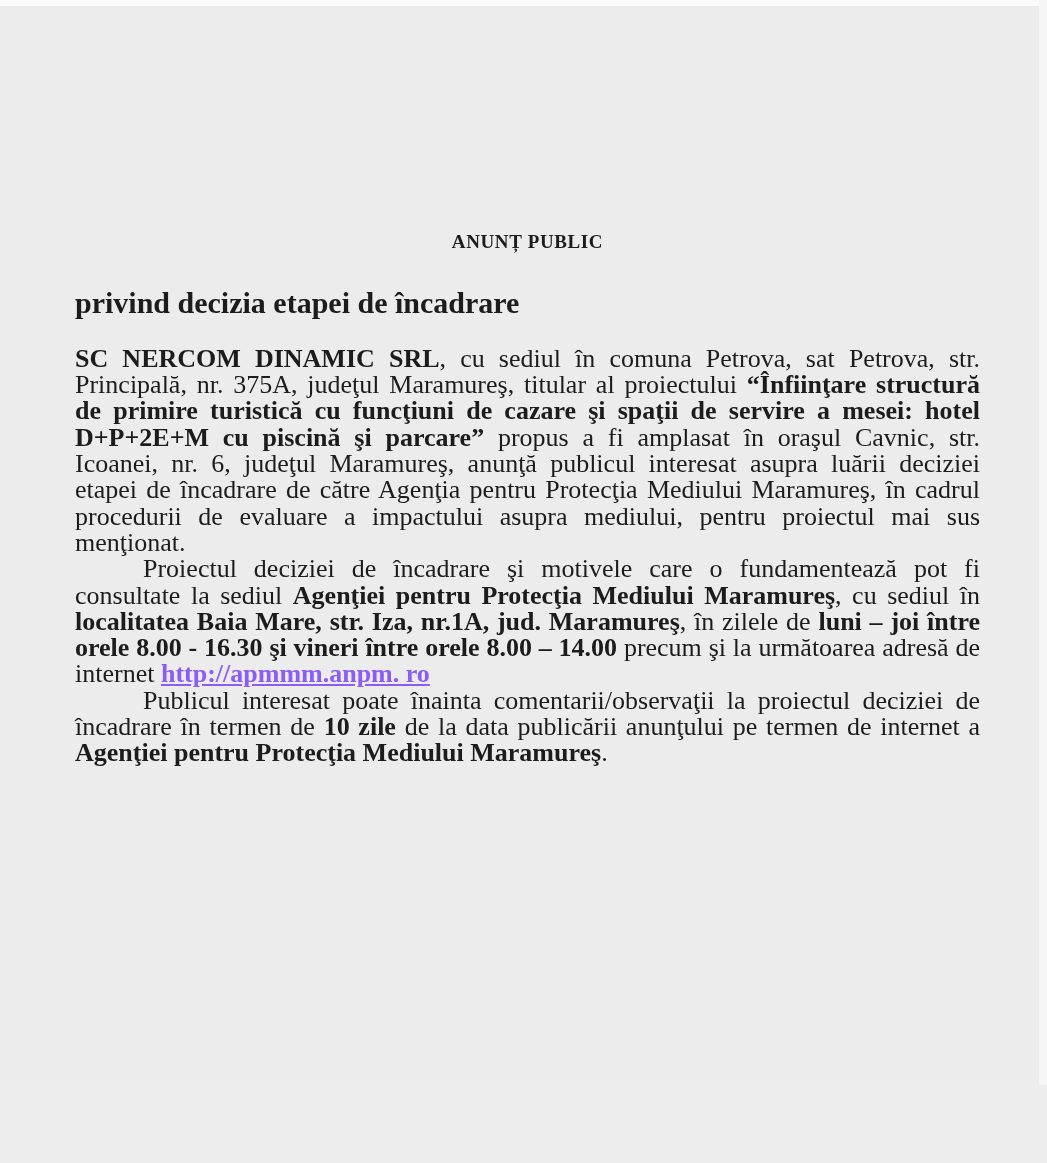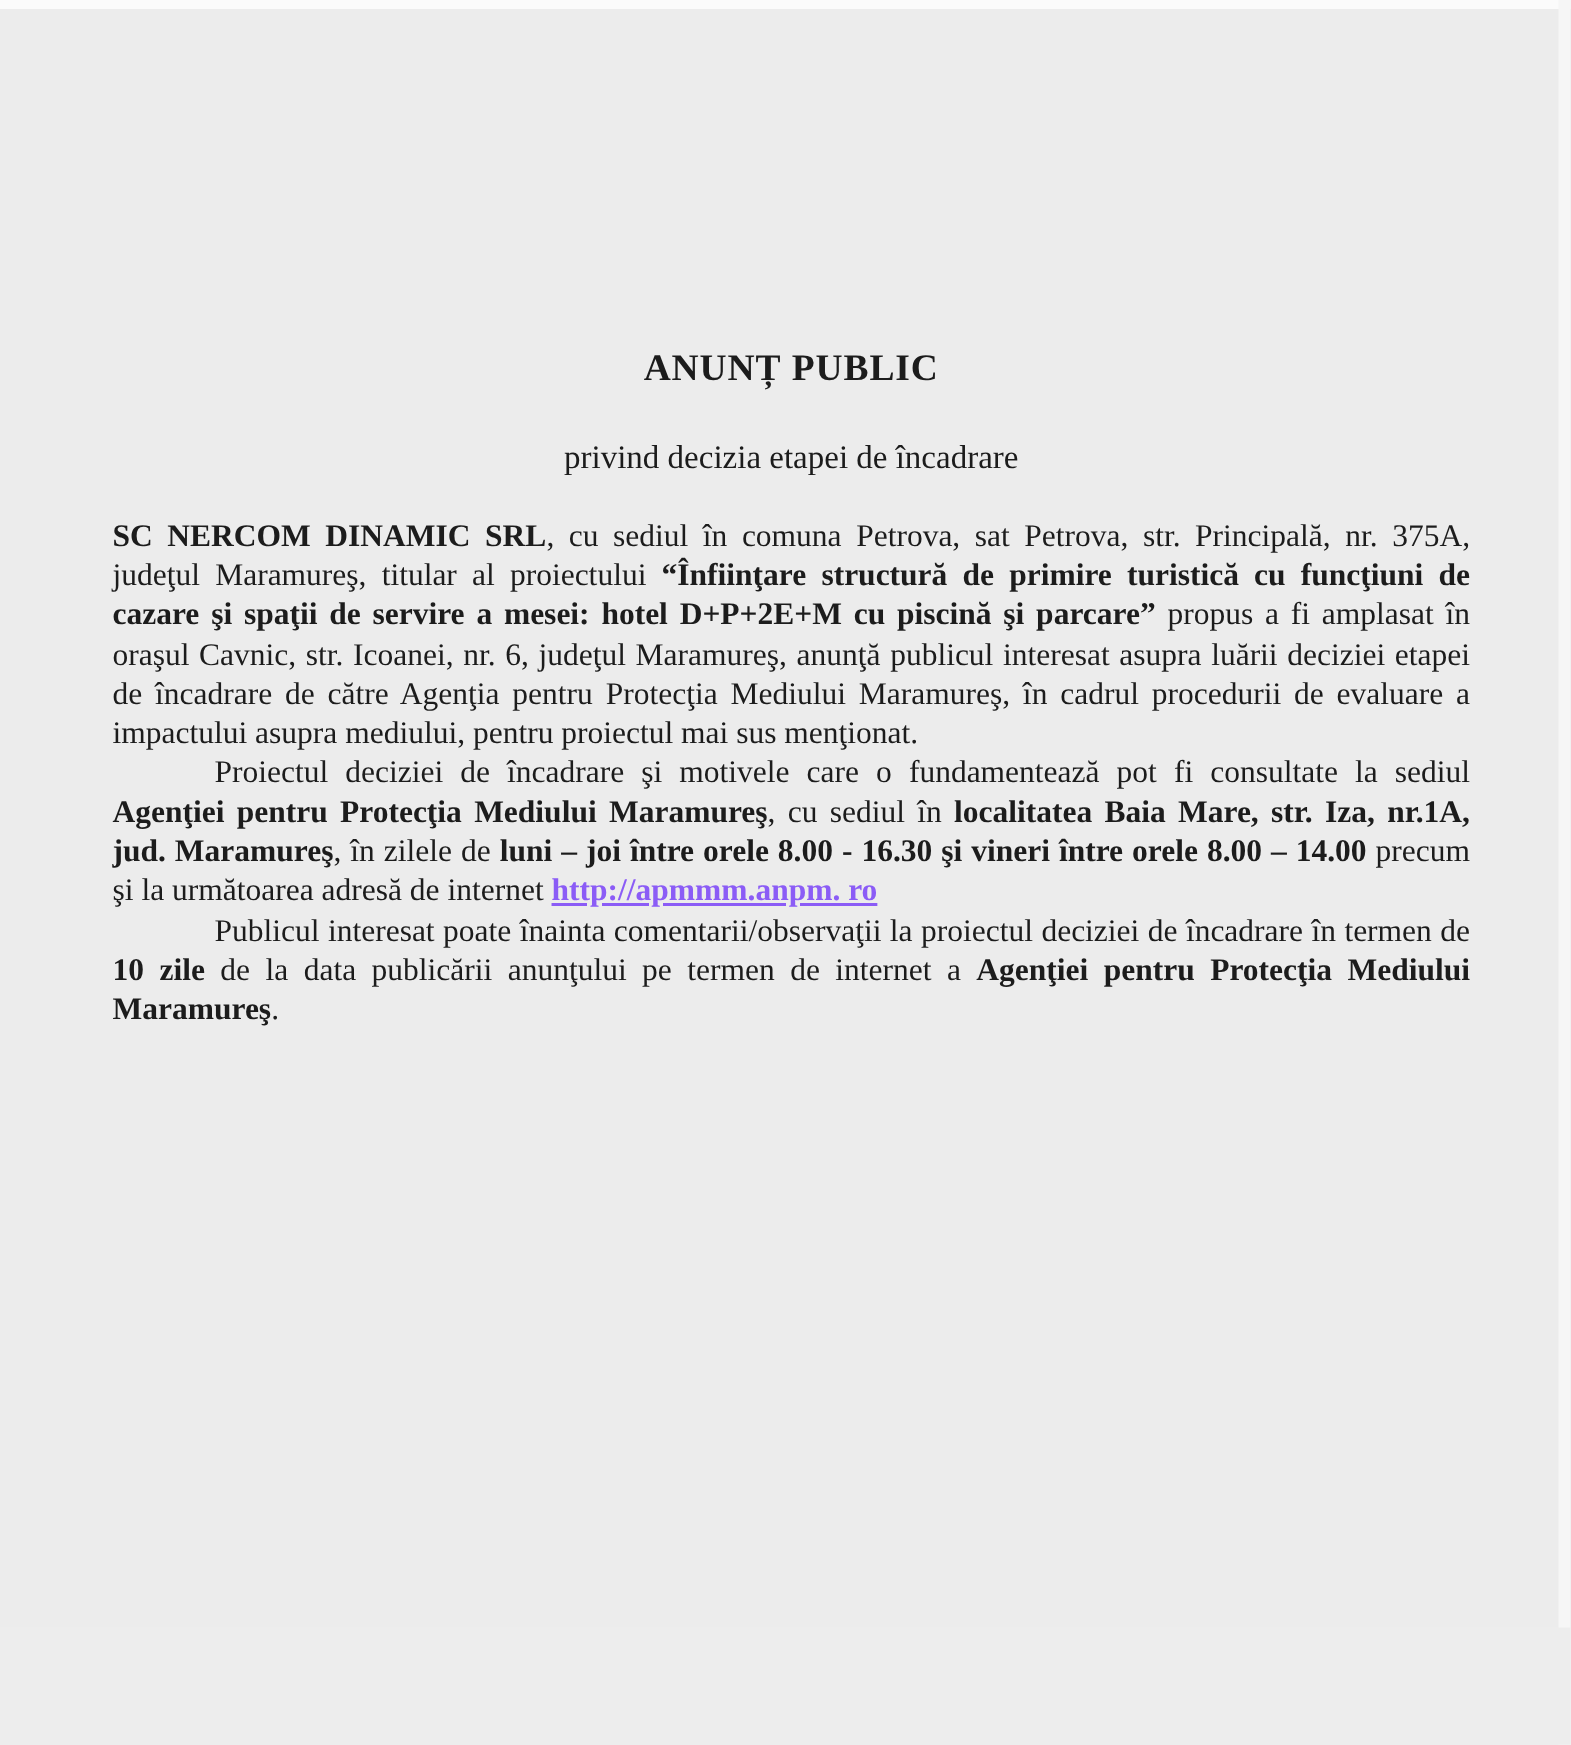--- a/index.html
+++ b/index.html
@@ -48,37 +48,36 @@
   .doc-body {
     position: absolute;
     left: 75px;
     top: 232px;
     width: 905px;
   }
 
   .doc-title {
     text-align: center;
     font-weight: bold;
-    font-size: 25px;
+    font-size: 19px;
     letter-spacing: 0.6px;
     margin: 0 0 33px 0;
     line-height: 1.1;
   }
 
   .doc-subtitle {
-    text-align: center;
-    font-weight: normal;
-    font-size: 22px;
+    font-weight: bold;
+    font-size: 30px;
     margin: 0 0 27px 0;
     line-height: 1.1;
   }
 
   p.para {
     margin: 0;
-    font-size: 21px;
+    font-size: 26px;
     line-height: 26.3px;
     text-align: justify;
     text-justify: inter-word;
     -webkit-hyphens: none;
     hyphens: none;
   }
 
   p.para.indent::before {
     content: "";
     display: inline-block;

